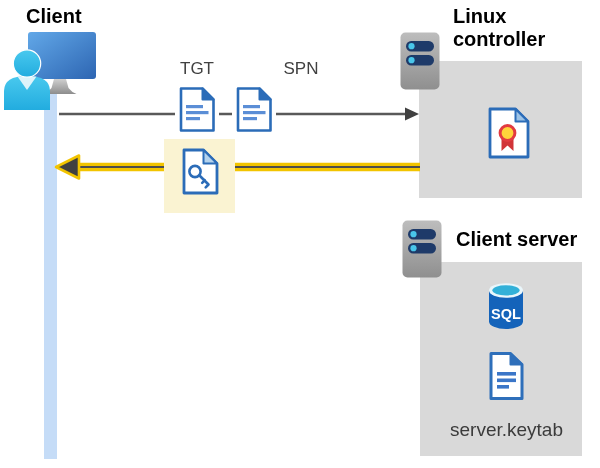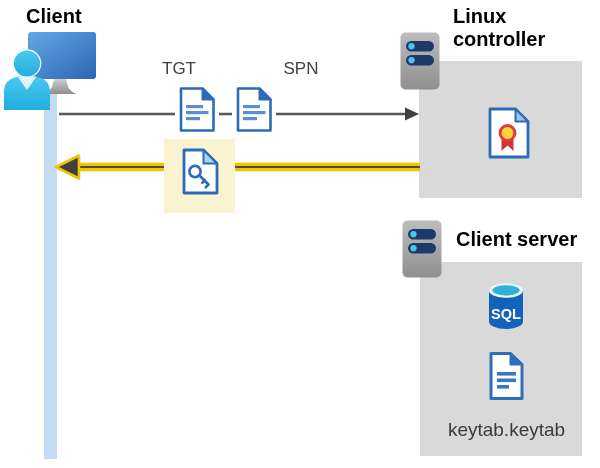--- a/index.html
+++ b/index.html
@@ -53,21 +53,21 @@
     <circle cx="27" cy="33.5" r="13.7" fill="url(#gper)" stroke="#ffffff" stroke-width="1.2"></circle>
   </svg>
 
   <div class="abs lifeline z1" style="left:44px;top:94px;width:13px;height:365px;"></div>
 
   <svg class="abs z2" style="left:58px;top:104px;" width="366" height="20" viewBox="0 0 366 20">
     <line x1="1" y1="10" x2="349" y2="10" stroke="#595959" stroke-width="2.4"></line>
     <polygon points="347,3.5 347,16.5 361,10" fill="#404040"></polygon>
   </svg>
 
-  <div class="abs ticket-label z4" style="left:155px;top:59px;width:48px;text-align:center;">TGT</div>
+  <div class="abs ticket-label z4" style="left:173px;top:59px;width:48px;text-align:center;">TGT</div>
   <div class="abs ticket-label z4" style="left:230px;top:59px;width:48px;margin-left:47px;">SPN</div>
 
   <svg class="abs z3" style="left:175px;top:86px;" width="44" height="47" viewBox="0 0 44 47">
     <rect x="0" y="0" width="44" height="47" fill="#ffffff"></rect>
     <path d="M6 2.5 H27.5 L38.5 13.5 V44.5 H6 Z" fill="#ffffff" stroke="#2b6cb8" stroke-width="2.6" stroke-linejoin="round"></path>
     <path d="M27.5 2.5 V13.5 H38.5 Z" fill="#2b6cb8" stroke="#2b6cb8" stroke-width="2" stroke-linejoin="round"></path>
     <rect x="11" y="19" width="17" height="3.2" fill="#5b8ed6"></rect>
     <rect x="11" y="25" width="22.5" height="3.2" fill="#5b8ed6"></rect>
     <rect x="11" y="31" width="14" height="3.2" fill="#5b8ed6"></rect>
   </svg>
@@ -130,15 +130,15 @@
   </svg>
 
   <svg class="abs z3" style="left:488px;top:351px;" width="37" height="50" viewBox="0 0 37 50">
     <path d="M3 2.5 H22.5 L34 13.5 V47.5 H3 Z" fill="#ffffff" stroke="#2e6fba" stroke-width="3" stroke-linejoin="round"></path>
     <path d="M22.5 2.5 V13.5 H34 Z" fill="#2e6fba" stroke="#2e6fba" stroke-width="2" stroke-linejoin="round"></path>
     <rect x="9" y="21" width="19" height="3.6" fill="#3b76c8"></rect>
     <rect x="9" y="27.5" width="19" height="3.6" fill="#3b76c8"></rect>
     <rect x="9" y="34" width="12" height="3.6" fill="#3b76c8"></rect>
   </svg>
 
-  <div class="abs file-label z4" style="left:420px;top:419px;width:173px;">keytab.keytab</div>
+  <div class="abs file-label z4" style="left:420px;top:419px;width:173px;">server.keytab</div>
 
 </div>
 
 </body></html>

